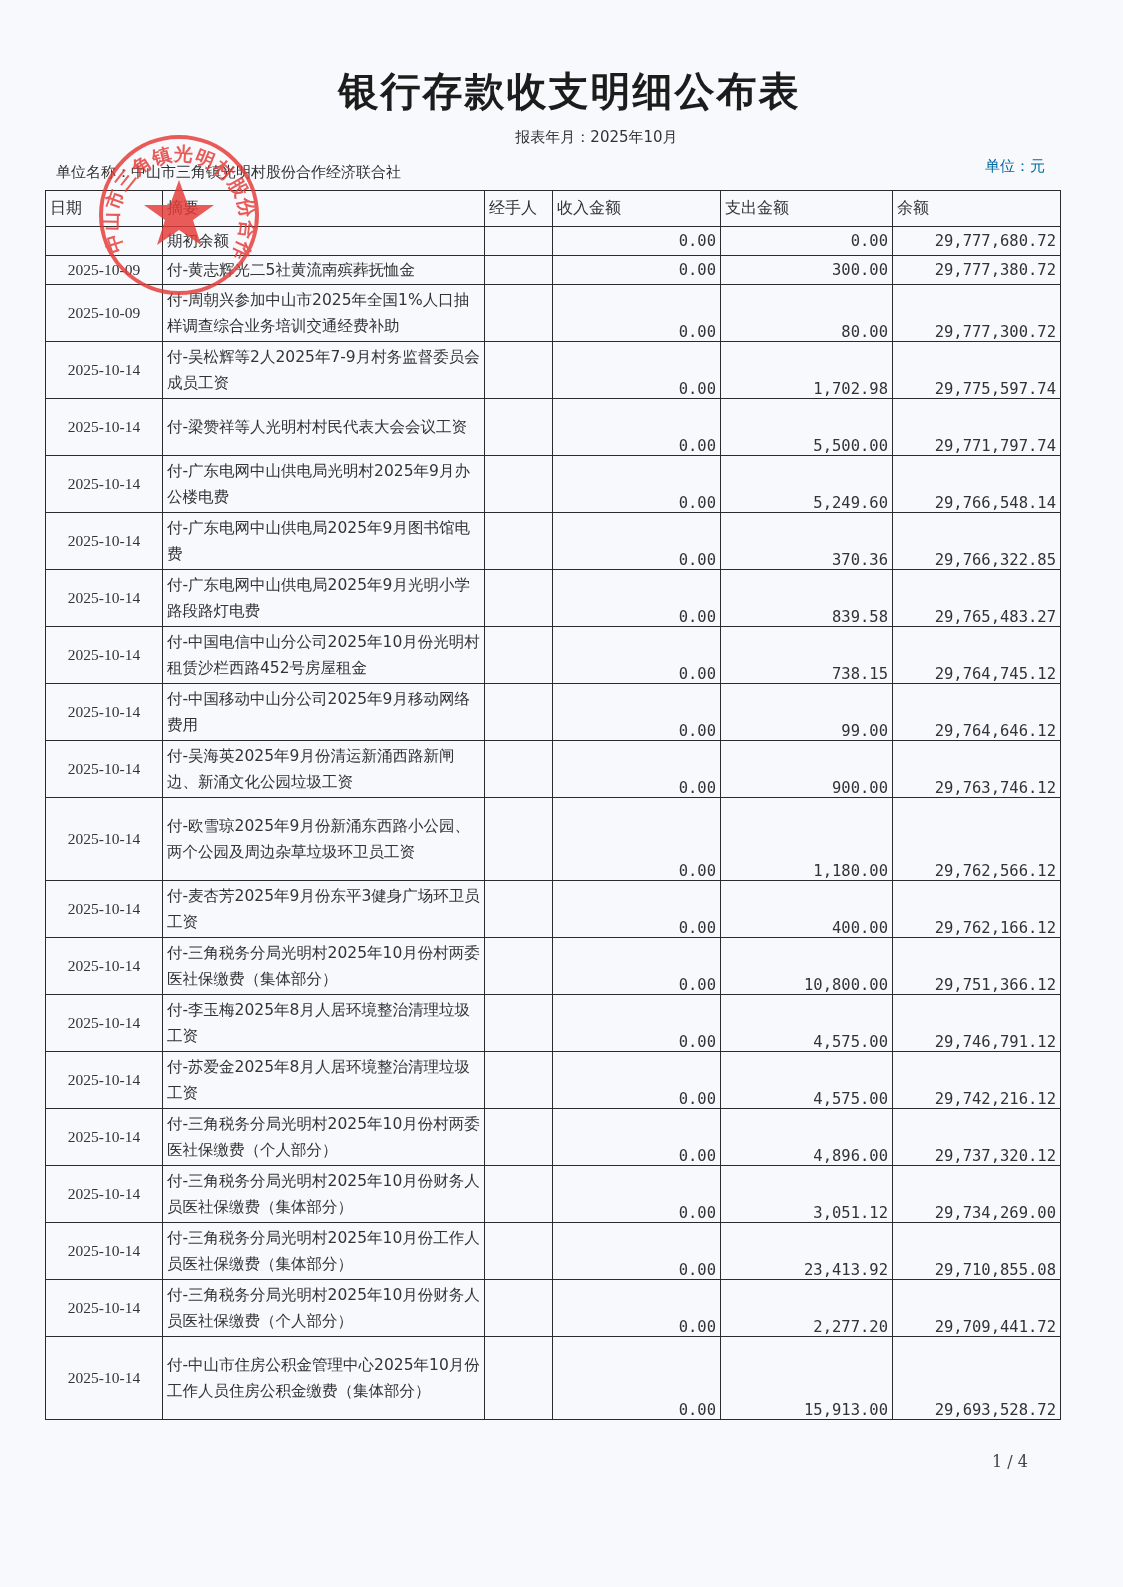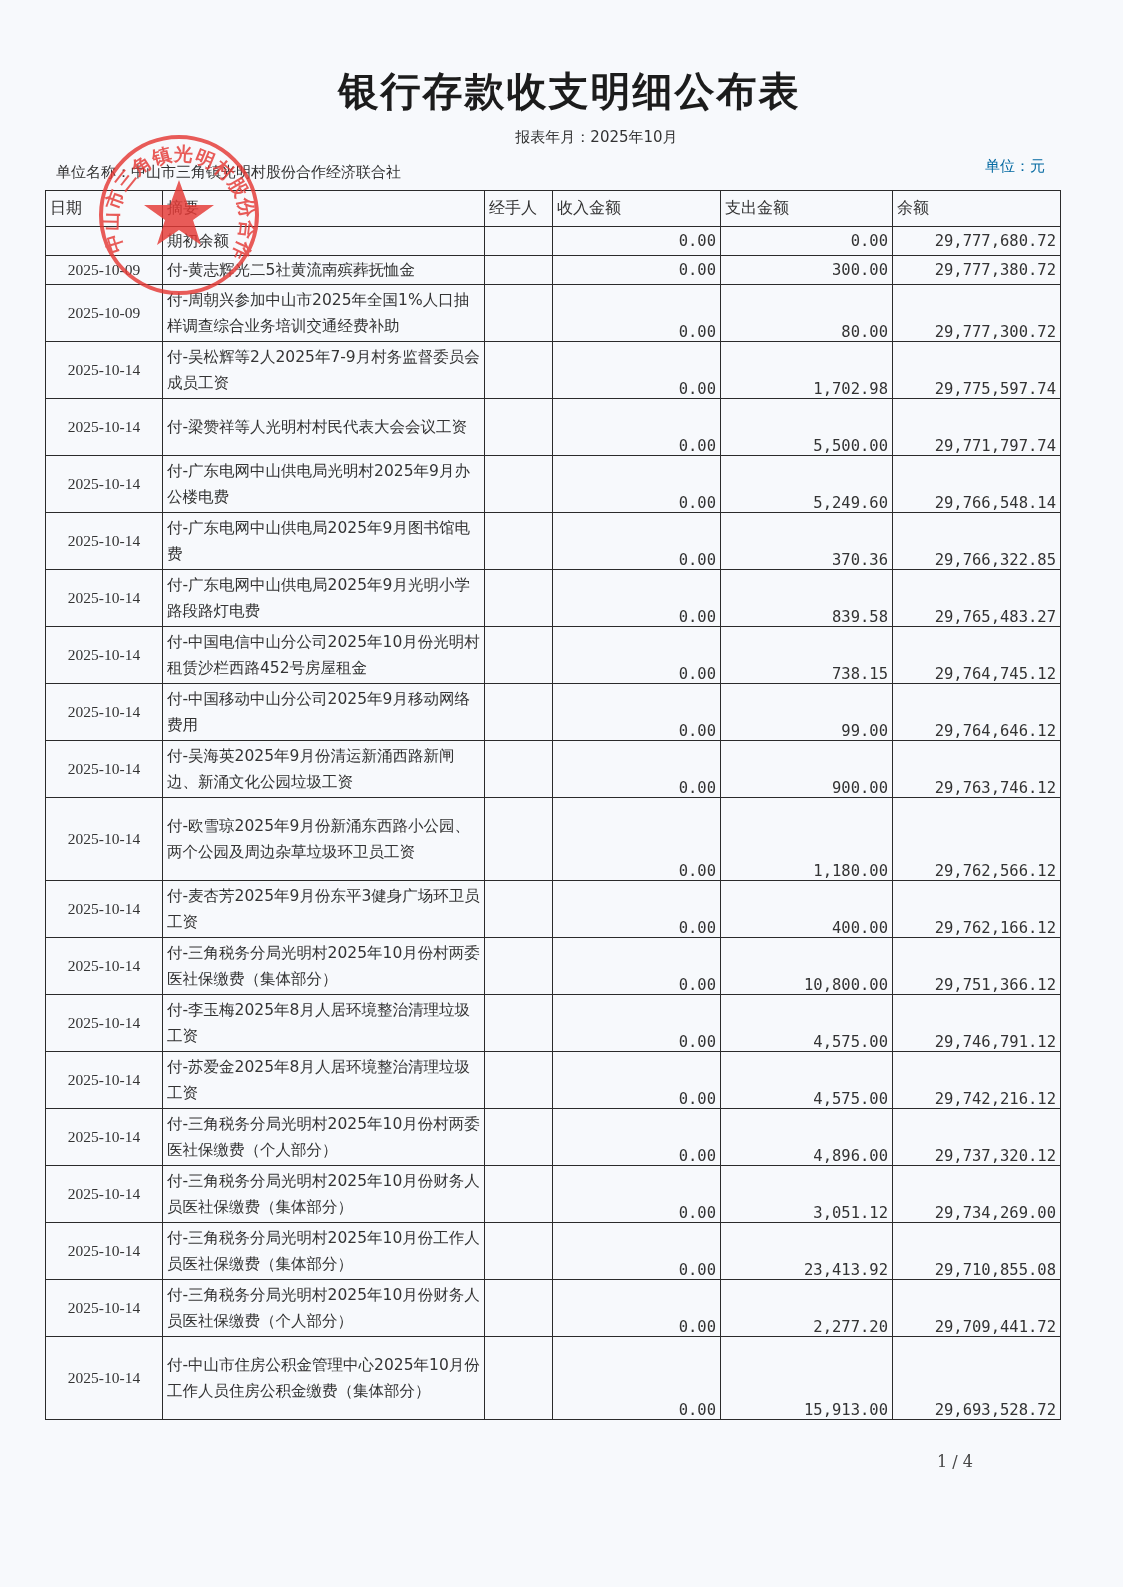--- a/index.html
+++ b/index.html
@@ -47,21 +47,21 @@
     }
     tr.one-line td { height: 29px; }
     tr.one-line td.num { vertical-align: middle; padding-bottom: 0; }
     tr.two-line td { height: 57px; }
     tr.three-line td { height: 83px; }
     .stamp {
       position: absolute; left: 92px; top: 130px; width: 175px; height: 170px;
       pointer-events: none; opacity: 0.82;
     }
     .page-num {
-      position: absolute; left: 937px; top: 1452px; font-size: 16px; color: #444;
+      position: absolute; left: 992px; top: 1452px; font-size: 16px; color: #444;
       font-family: "DejaVu Serif", serif;
     }
   </style>
 </head>
 <body>
 
 <div class="title">银行存款收支明细公布表</div>
 <div class="period">报表年月：2025年10月</div>
 <div class="unit-name">
   <span>单位名称：</span><span>中山市三角镇光明村股份合作经济联合社</span>

